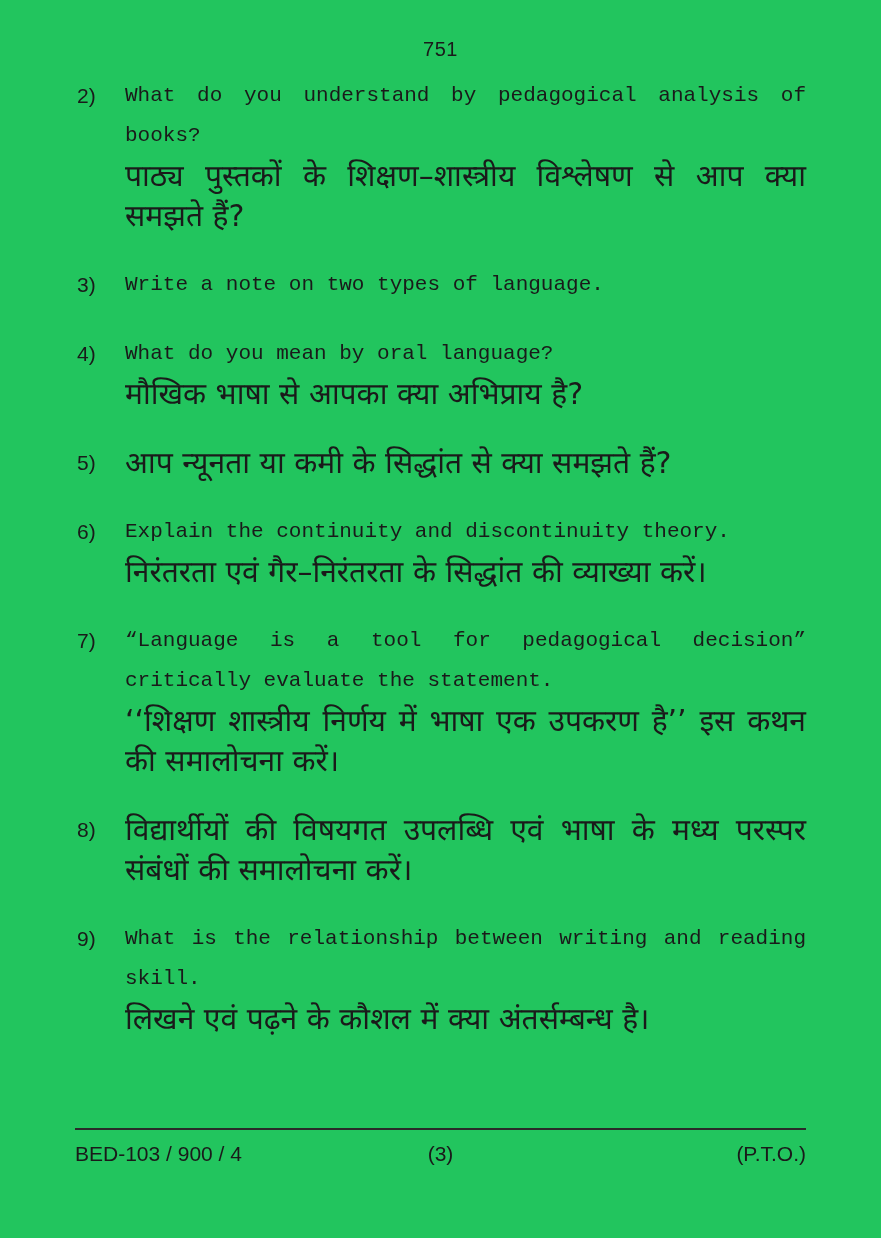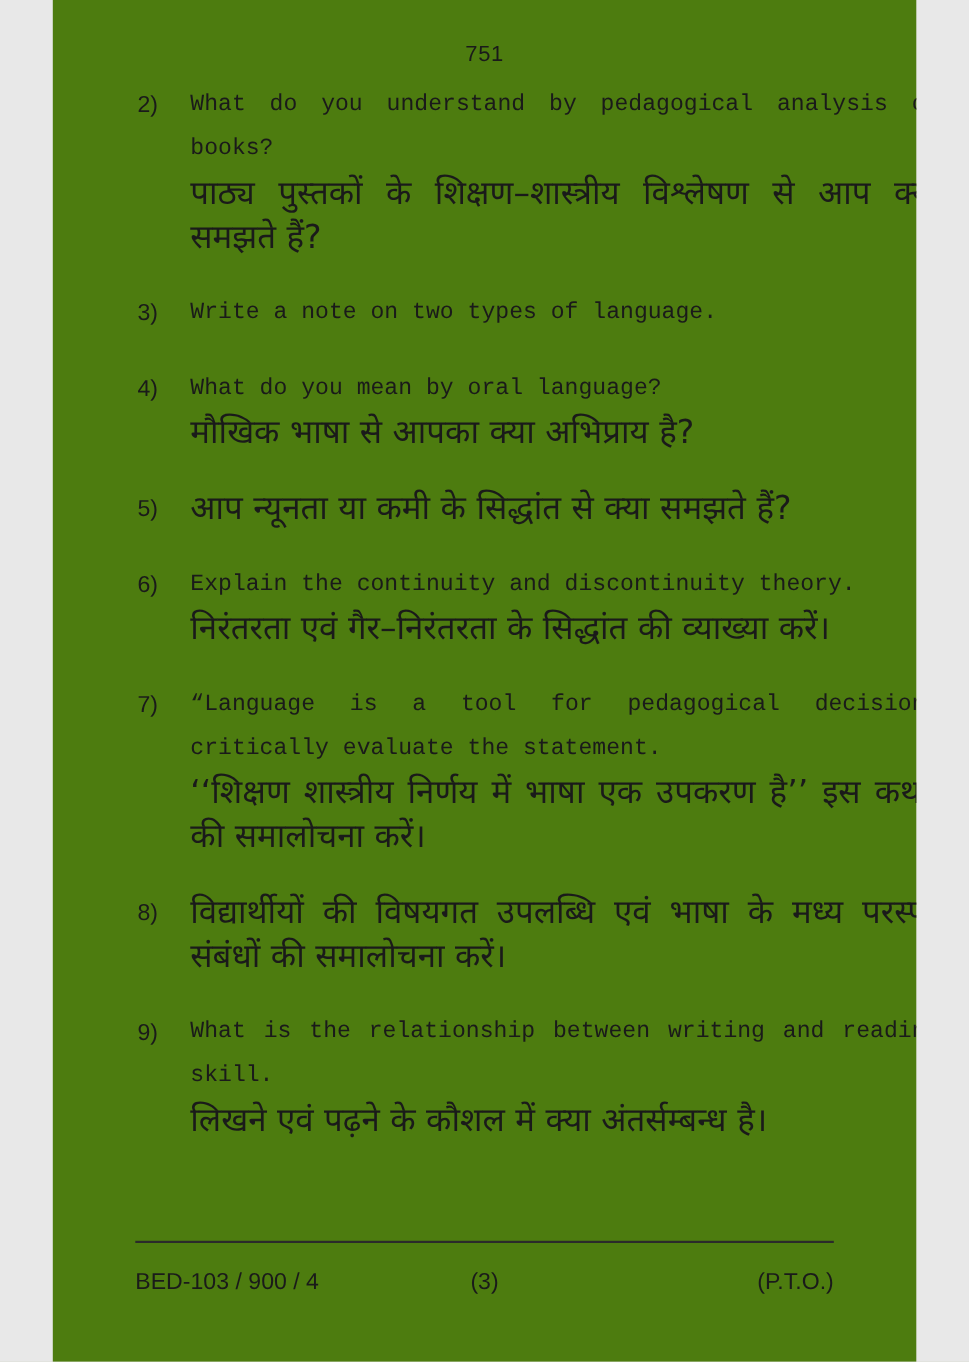--- a/index.html
+++ b/index.html
@@ -2,24 +2,24 @@
 <html><head>
 <meta charset="utf-8">
 <style>
   html, body {
     margin: 0;
     padding: 0;
     background: #e8e8e8;
   }
   .page {
     position: relative;
-    width: 785px;
+    width: 881px;
     height: 1238px;
     margin: 0 auto;
-    background: #4d7c0f;
+    background: #22c55e;
     color: #1a1a1a;
     font-family: "Liberation Sans", sans-serif;
     overflow: hidden;
   }
   .page-number-top {
     position: absolute;
     top: 38px;
     left: 0;
     width: 100%;
     text-align: center;
@@ -63,21 +63,21 @@
     line-height: 40px;
     text-align: justify;
     font-family: "DejaVu Sans", sans-serif;
   }
   .footer {
     position: absolute;
     left: 75px;
     right: 75px;
     top: 1128px;
     border-top: 2px solid #2a2a2a;
-    padding-top: 24px;
+    padding-top: 12px;
     font-size: 21px;
   }
   .footer-row {
     position: relative;
     display: flex;
     justify-content: space-between;
     align-items: baseline;
   }
   .footer-center {
     position: absolute;

